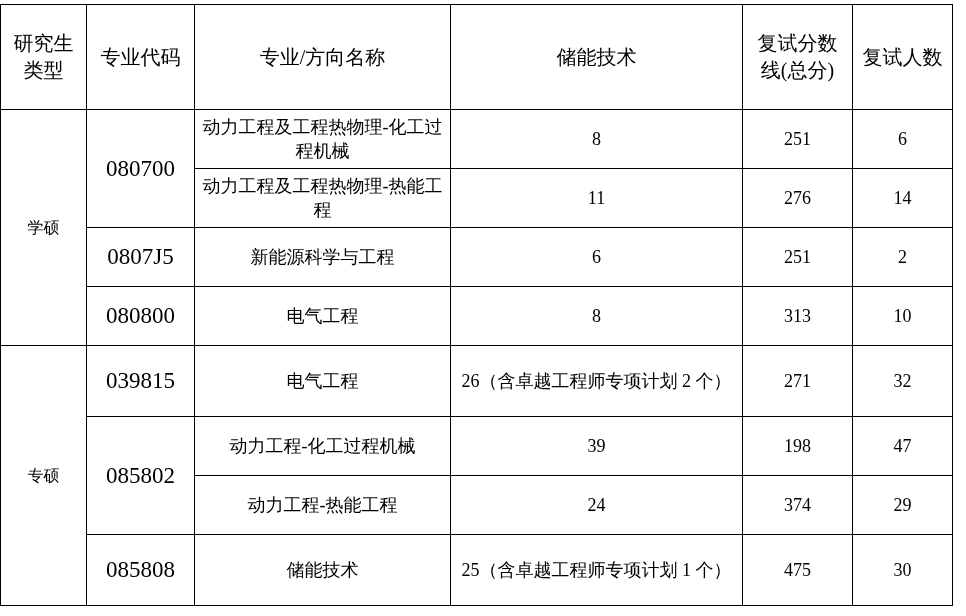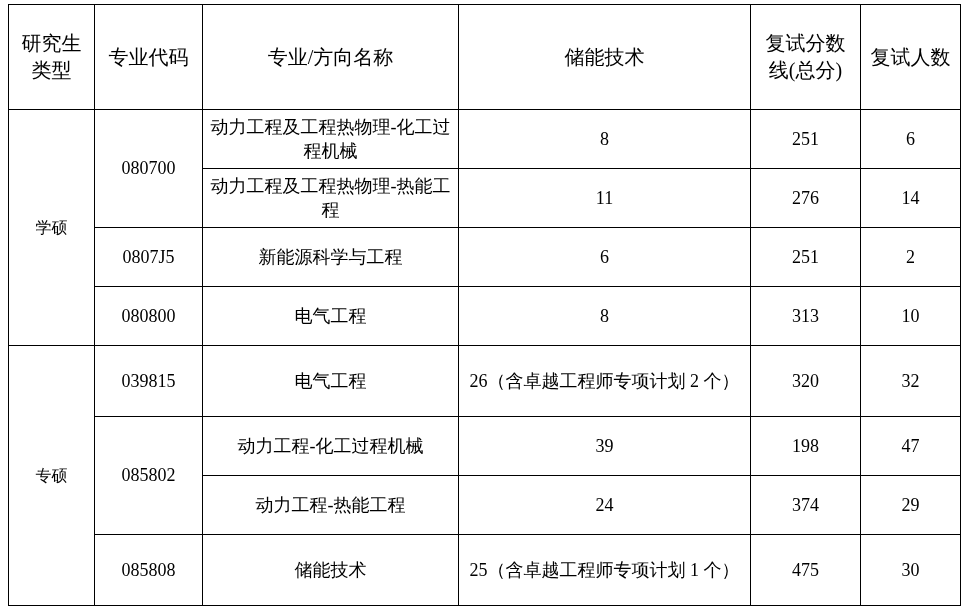--- a/index.html
+++ b/index.html
@@ -17,21 +17,21 @@
   .sheet {
     width: 966px;
     height: 616px;
     box-sizing: border-box;
     position: relative;
   }
   table.admissions {
     border-collapse: collapse;
     table-layout: fixed;
     width: 793px;
-    margin: 4px 0 0 8px;
+    margin: 4px 0 0 0;
   }
   table.admissions td,
   table.admissions th {
     border: 1px solid #000000;
     padding: 4px 6px;
     text-align: center;
     vertical-align: middle;
     font-weight: normal;
     line-height: 1.35;
   }
@@ -41,21 +41,21 @@
     height: 96px;
   }
   tbody td {
     font-size: 18px;
   }
   td.cat {
     font-size: 16px;
     font-weight: bold;
   }
   td.code {
-    font-size: 18px;
+    font-size: 23px;
   }
   td.name {
     text-align: center;
   }
   td.plan {
     text-align: left;
     padding-left: 10px;
   }
   td.plan.center {
     text-align: center;
@@ -120,21 +120,21 @@
           <td class="name">电气工程</td>
           <td class="plan center">8</td>
           <td>313</td>
           <td>10</td>
         </tr>
         <tr class="h-tall">
           <td class="cat" rowspan="4">专硕</td>
           <td class="code">039815</td>
           <td class="name">电气工程</td>
           <td class="plan">26（含卓越工程师专项计划 2 个）</td>
-          <td>320</td>
+          <td>271</td>
           <td>32</td>
         </tr>
         <tr class="h-mid">
           <td class="code" rowspan="2">085802</td>
           <td class="name">动力工程-化工过程机械</td>
           <td class="plan center">39</td>
           <td>198</td>
           <td>47</td>
         </tr>
         <tr class="h-mid">

